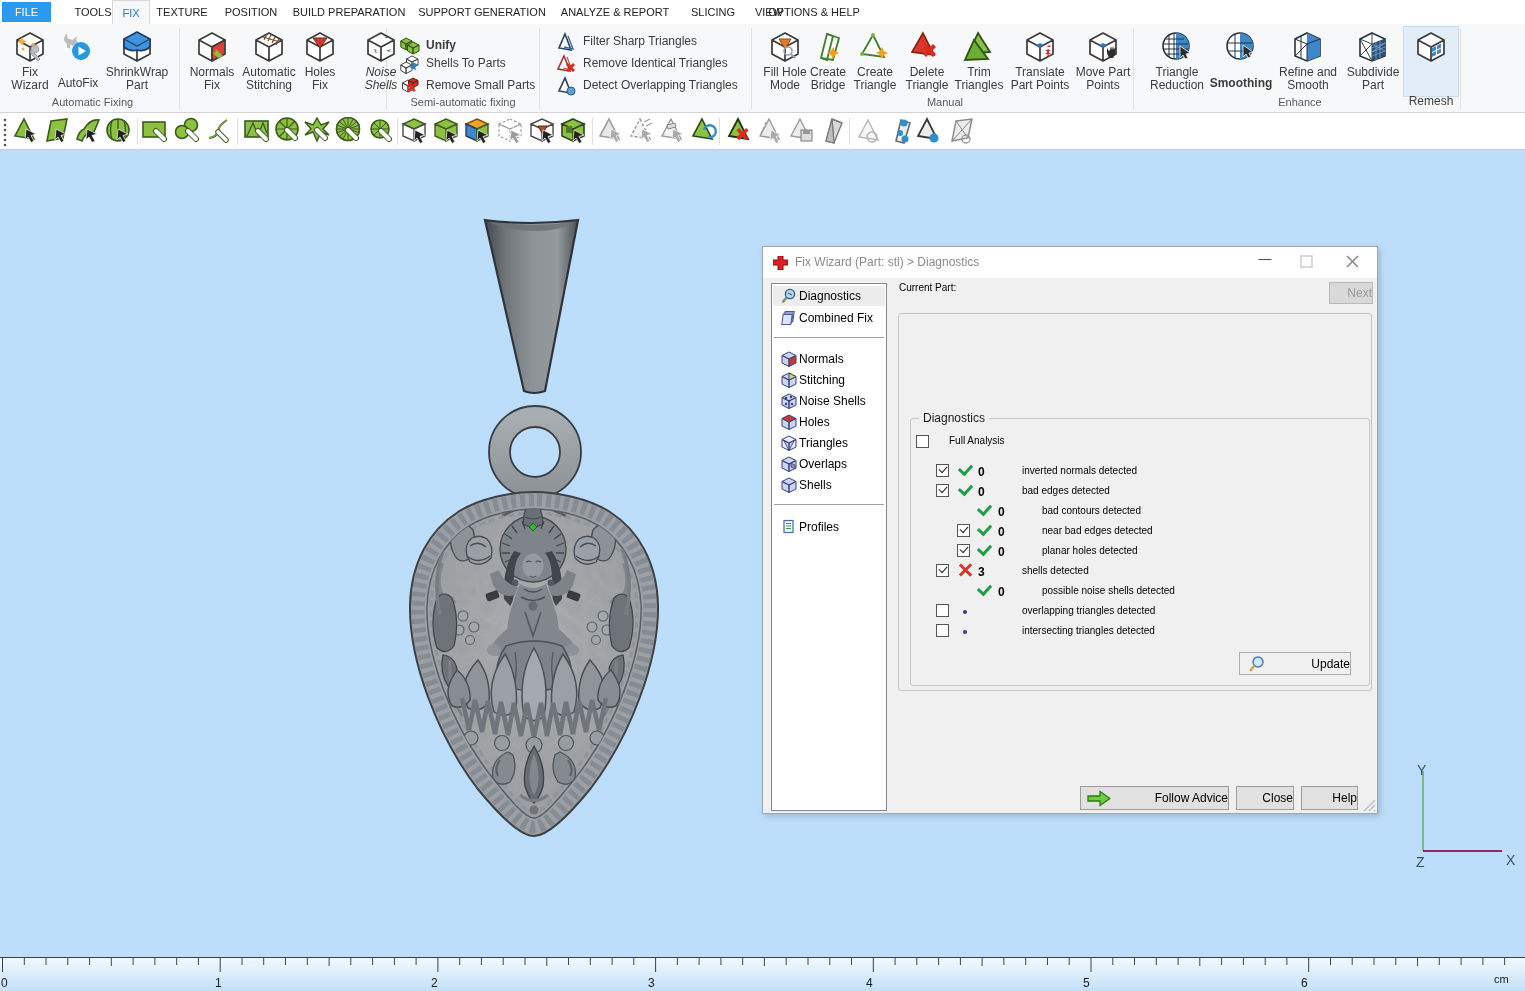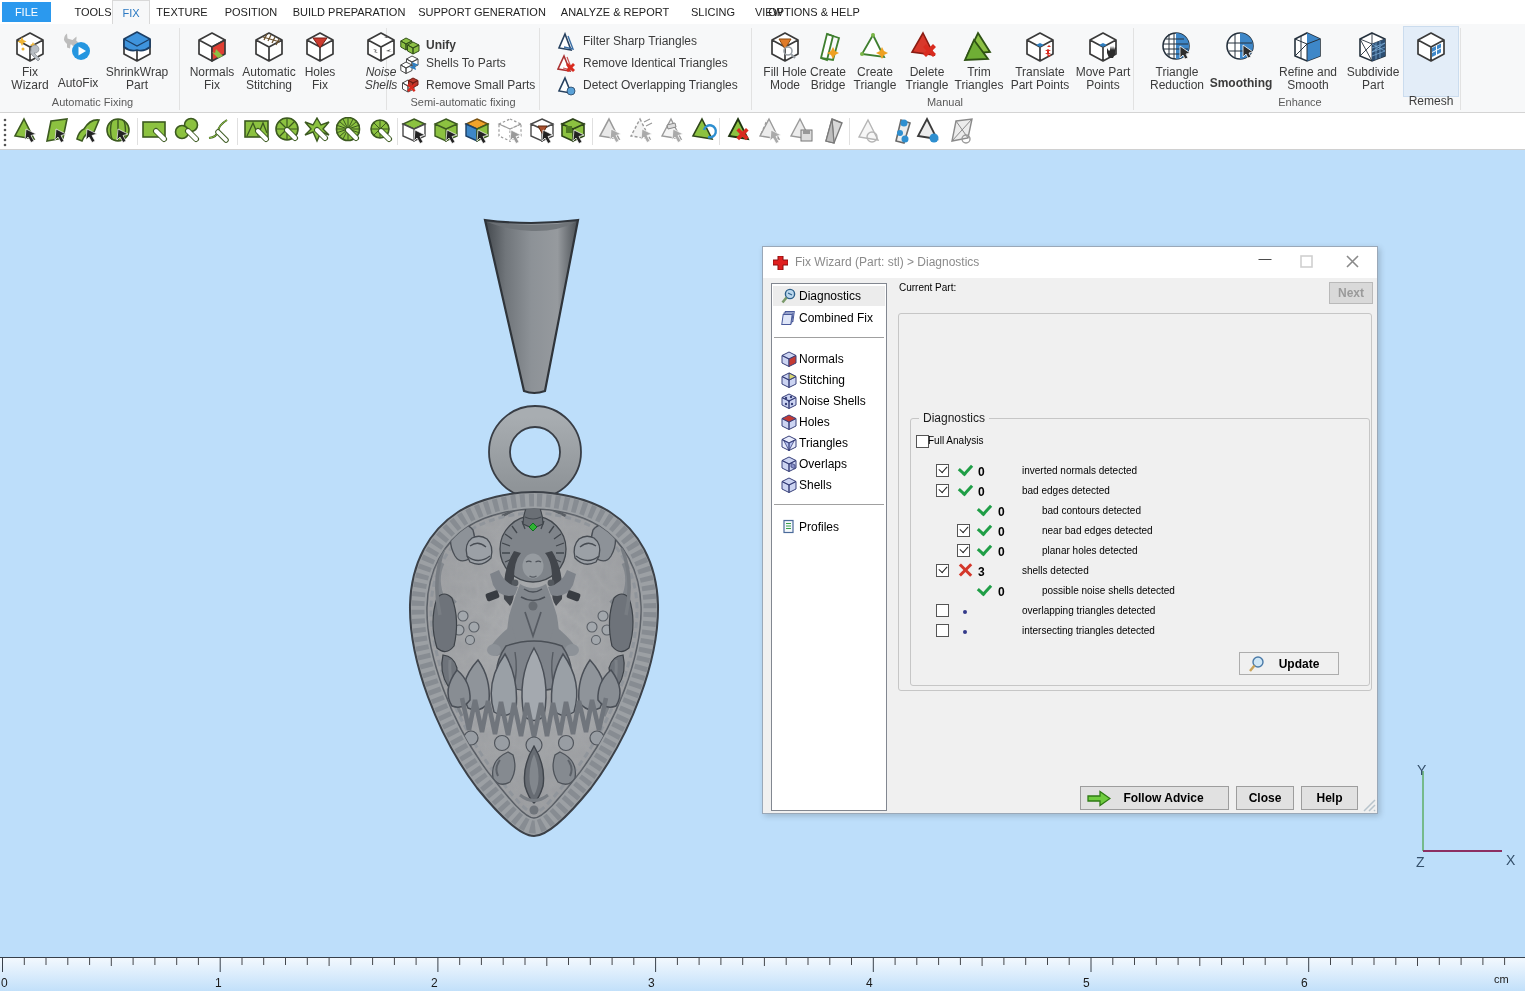--- a/index.html
+++ b/index.html
@@ -37,21 +37,21 @@
 #dlg-title { position:absolute; top:0; left:0; right:0; height:31px; background:#fff; }
 #dlg-title .txt { position:absolute; left:32px; top:8px; font-size:12px; color:#8b8b8b; }
 .winbtn { position:absolute; top:6px; width:16px; height:16px; text-align:center; }
 #sidebar { position:absolute; left:8px; top:36px; width:116px; height:528px; background:#fff; border:1px solid #828790; }
 .sbitem { position:absolute; left:1px; right:1px; height:20px; font-size:12px; color:#000; }
 .sbitem svg { position:absolute; left:8px; top:2px; }
 .sbitem span { position:absolute; left:26px; top:3px; }
 .sbsep { position:absolute; left:2px; right:2px; height:1px; background:#a0a0a0; }
 .gbox { position:absolute; border:1px solid #c6c6c6; border-radius:3px; }
 .gbox > .glabel { position:absolute; top:-8px; left:8px; background:#f0f0f0; padding:0 4px; font-size:12px; color:#1a1a1a; }
-.btn { position:absolute; background:#e1e1e1; border:1px solid #9d9d9d; font-size:12px; color:#000; text-align:center;font-weight:bold; }
+.btn { position:absolute; background:#e1e1e1; border:1px solid #9d9d9d; font-size:12px; color:#000; text-align:right; }
 .cb { position:absolute; width:13px; height:13px; background:#fff; border:1px solid #555; }
 .cb.ck::after { content:""; position:absolute; left:2px; top:1px; width:7px; height:4px; border-left:1.8px solid #222; border-bottom:1.8px solid #222; transform:rotate(-48deg); }
 .chk { position:absolute; width:16px; height:16px; }
 .chk::after { content:""; position:absolute; left:2px; top:2px; width:10px; height:6px; border-left:3.4px solid #1f9e46; border-bottom:3.4px solid #1f9e46; transform:rotate(-48deg); }
 .xmark { position:absolute; width:16px; height:16px; }
 .xmark::before, .xmark::after { content:""; position:absolute; left:7px; top:0px; width:3.4px; height:16px; background:#d4372a; }
 .xmark::before { transform:rotate(45deg); }
 .xmark::after { transform:rotate(-45deg); }
 .dot { position:absolute; width:4px; height:4px; border-radius:50%; background:#333a8a; }
 .dtxt { position:absolute; font-size:10px; color:#000; white-space:nowrap; }
@@ -766,21 +766,21 @@
     <div class="dtxt" style="left:136px;top:35px;">Current Part:</div>
     <div class="btn" style="left:566px;top:35px;width:44px;height:22px;line-height:21px;background:#d9d9d9;border-color:#b9b9b9;color:#9a9a9a;">Next</div>
 
     <div class="gbox" style="left:135px;top:66px;width:474px;height:378px;"></div>
 
 
     <div class="gbox" style="left:147px;top:171px;width:460px;height:268px;">
       <div class="glabel">Diagnostics</div>
     </div>
     <div class="cb" style="left:153px;top:188px;"></div>
-    <div class="dtxt" style="left:165px;top:188px;">Full Analysis</div>
+    <div class="dtxt" style="left:186px;top:188px;">Full Analysis</div>
 
     <div class="cb ck" style="left:173px;top:217px;"></div>
     <div class="chk" style="left:194px;top:215px;"></div>
     <div class="dnum" style="left:215px;top:218px;">0</div>
     <div class="dtxt" style="left:259px;top:218px;">inverted normals detected</div>
 
     <div class="cb ck" style="left:173px;top:237px;"></div>
     <div class="chk" style="left:194px;top:235px;"></div>
     <div class="dnum" style="left:215px;top:238px;">0</div>
     <div class="dtxt" style="left:259px;top:238px;">bad edges detected</div>
@@ -809,21 +809,21 @@
     <div class="dtxt" style="left:279px;top:338px;">possible noise shells detected</div>
 
     <div class="cb" style="left:173px;top:357px;"></div>
     <div class="dot" style="left:200px;top:363px;"></div>
     <div class="dtxt" style="left:259px;top:358px;">overlapping triangles detected</div>
 
     <div class="cb" style="left:173px;top:377px;"></div>
     <div class="dot" style="left:200px;top:383px;"></div>
     <div class="dtxt" style="left:259px;top:378px;">intersecting triangles detected</div>
 
-    <div class="btn" style="left:476px;top:405px;width:100px;height:23px;line-height:22px;background:#f0f0f0;border-color:#adadad;">
+    <div class="btn" style="left:476px;top:405px;width:112px;height:23px;line-height:22px;background:#f0f0f0;border-color:#adadad;">
       <svg width="18" height="18" viewBox="0 0 18 18" style="position:absolute;left:8px;top:2px;">
         <circle cx="10" cy="7" r="5" fill="#cfe6f5" stroke="#4a7aa8" stroke-width="1.4"></circle>
         <path d="M6.5,10.5 L2,16" stroke="#caa45a" stroke-width="2.4"></path>
       </svg>
       <span style="margin-left:20px;">Update</span>
     </div>
 
     <div class="btn" style="left:317px;top:539px;width:149px;height:24px;line-height:23px;">
       <svg width="24" height="17" viewBox="0 0 24 17" style="position:absolute;left:6px;top:3px;">
         <path d="M1,6 L13,6 L13,1.5 L23,8.5 L13,15.5 L13,11 L1,11 Z" fill="#6fcc3f" stroke="#2e7a14" stroke-width="1.3"></path>

